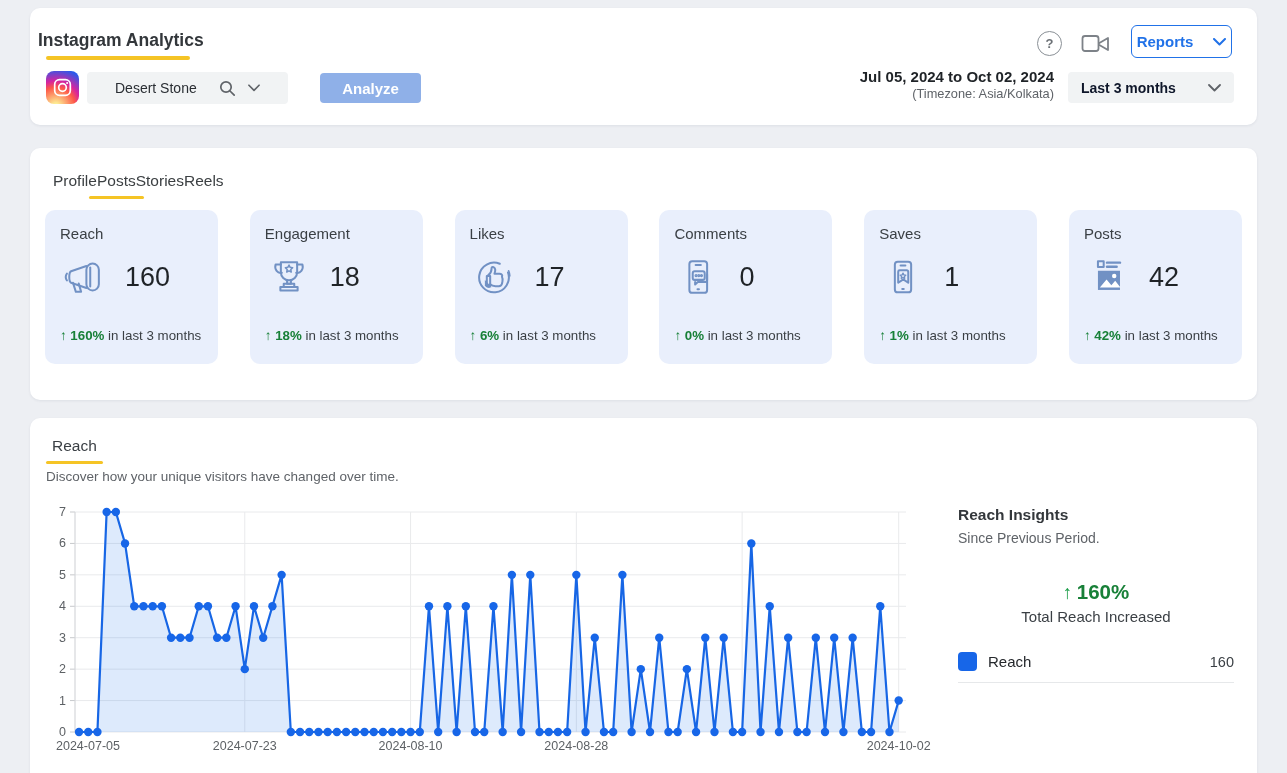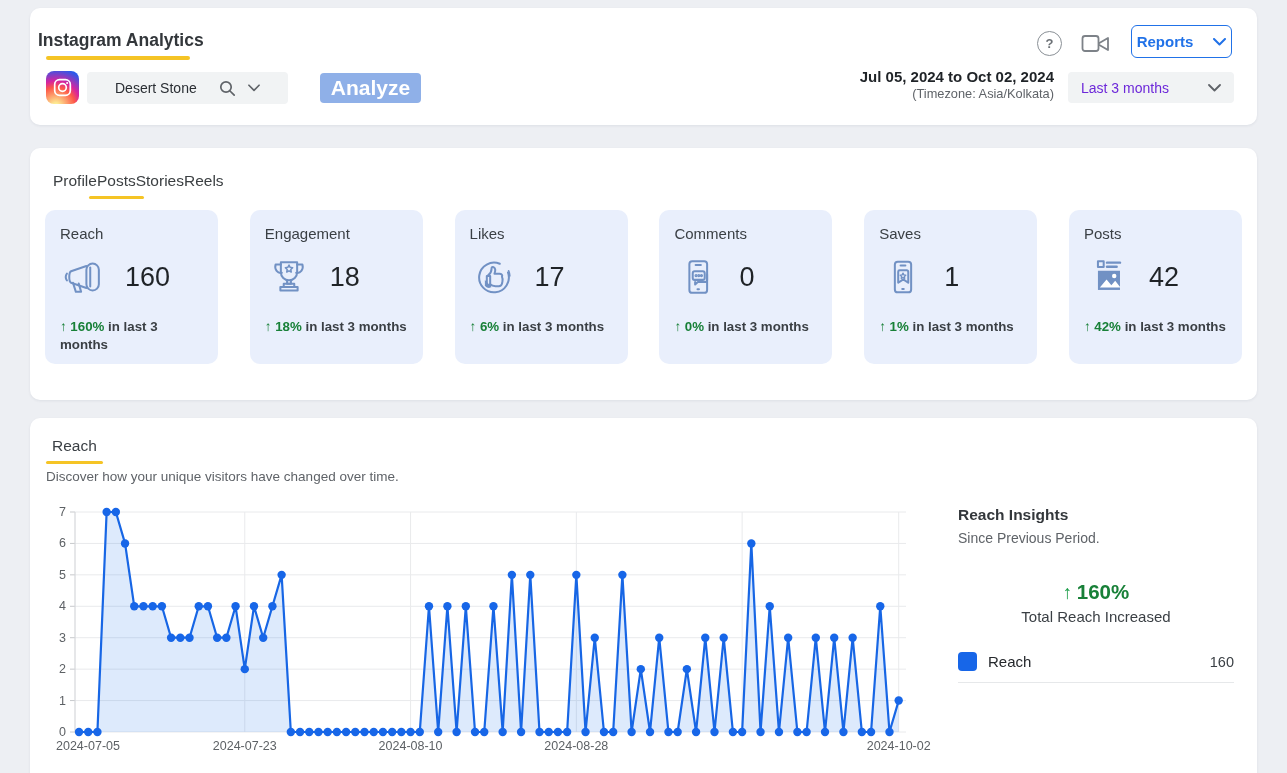--- a/index.html
+++ b/index.html
@@ -21,42 +21,42 @@
                  border-radius:6px; background:#fff; color:#2172e8; font-size:15px; font-weight:600;
                  display:flex; align-items:center; justify-content:center; gap:20px; cursor:pointer; }
   .insta-logo { position:absolute; left:16px; top:63px; width:33px; height:33px; border-radius:8px;
                 background:radial-gradient(circle at 30% 107%, #fdf497 0%, #fdf497 5%, #fd5949 45%, #d6249f 60%, #285AEB 90%);
                 display:flex; align-items:center; justify-content:center; }
   .account-select { position:absolute; left:57px; top:64px; width:201px; height:32px; background:#f1f3f4;
                     border-radius:4px; display:flex; align-items:center; padding:0 28px; cursor:pointer; }
   .account-name { font-size:14px; color:#2a2e33; flex:1; }
   .account-select .icons { display:flex; align-items:center; gap:12px; }
   .analyze-btn { position:absolute; left:290px; top:65px; width:101px; height:30px; background:#8fb0e8;
-                 border:none; border-radius:4px; color:#fff; font-size:21px; font-weight:600; cursor:pointer; }
+                 border:none; border-radius:4px; color:#fff; font-size:15px; font-weight:600; cursor:pointer; }
   .date-block { position:absolute; right:203px; top:60px; text-align:right; }
   .date-range { font-size:15px; font-weight:700; color:#1f2327; }
   .timezone { font-size:12.8px; color:#5f6368; margin-top:1px; }
   .period-select { position:absolute; left:1038px; top:64px; width:166px; height:31px; background:#f1f3f4;
                    border-radius:4px; display:flex; align-items:center; padding:0 13px; cursor:pointer; }
-  .period-value { font-size:14px; color:#6d28d9; flex:1; }
+  .period-value { font-size:14px; color:#0f172a; flex:1;font-weight:bold; }
 
   
   .panel-metrics { top:148px; height:252px; }
   .tabs { position:absolute; left:23px; top:24px; display:flex; }
   .tab { position:relative; font-size:15.5px; color:#3c4043; cursor:pointer; padding-bottom:6px; }
   .tab.active::after { content:''; position:absolute; left:-8px; right:-8px; bottom:-3px; height:2.6px;
                        background:#f5c425; border-radius:2px; }
   .cards { position:absolute; left:15px; top:62px; width:1197px; display:flex; justify-content:space-between; }
   .card { width:173px; height:154px; background:#e9effc; border-radius:10px; padding:15px 14px 12px 15px; }
   .card-title { font-size:15px; color:#3a3f44; }
   .card-mid { display:flex; align-items:center; margin-top:11px; height:48px; }
   .card-icon { width:48px; height:46px; flex:none; }
   .card-icon svg { width:100%; height:100%; }
   .card-value { font-size:27px; color:#1f2327; margin-left:17px; }
-  .card-delta { margin-top:17px; font-size:13.3px; color:#3a3f44; line-height:1.35;font-weight:bold; }
+  .card-delta { margin-top:26px; font-size:13.3px; color:#3a3f44; line-height:1.35; }
   .green { color:#188038; }
   .card-delta b { color:#188038; }
 
   
   .panel-chart { top:418px; height:380px; }
   .reach-title { position:absolute; left:22px; top:19px; font-size:15.5px; color:#3a3f44; }
   .reach-underline { position:absolute; left:16px; top:43px; width:57px; height:3px; background:#f5c425; border-radius:2px; }
   .reach-sub { position:absolute; left:16px; top:51px; font-size:13.5px; color:#5f6368; }
   #chart-svg { position:absolute; left:10px; top:80px; }
 

